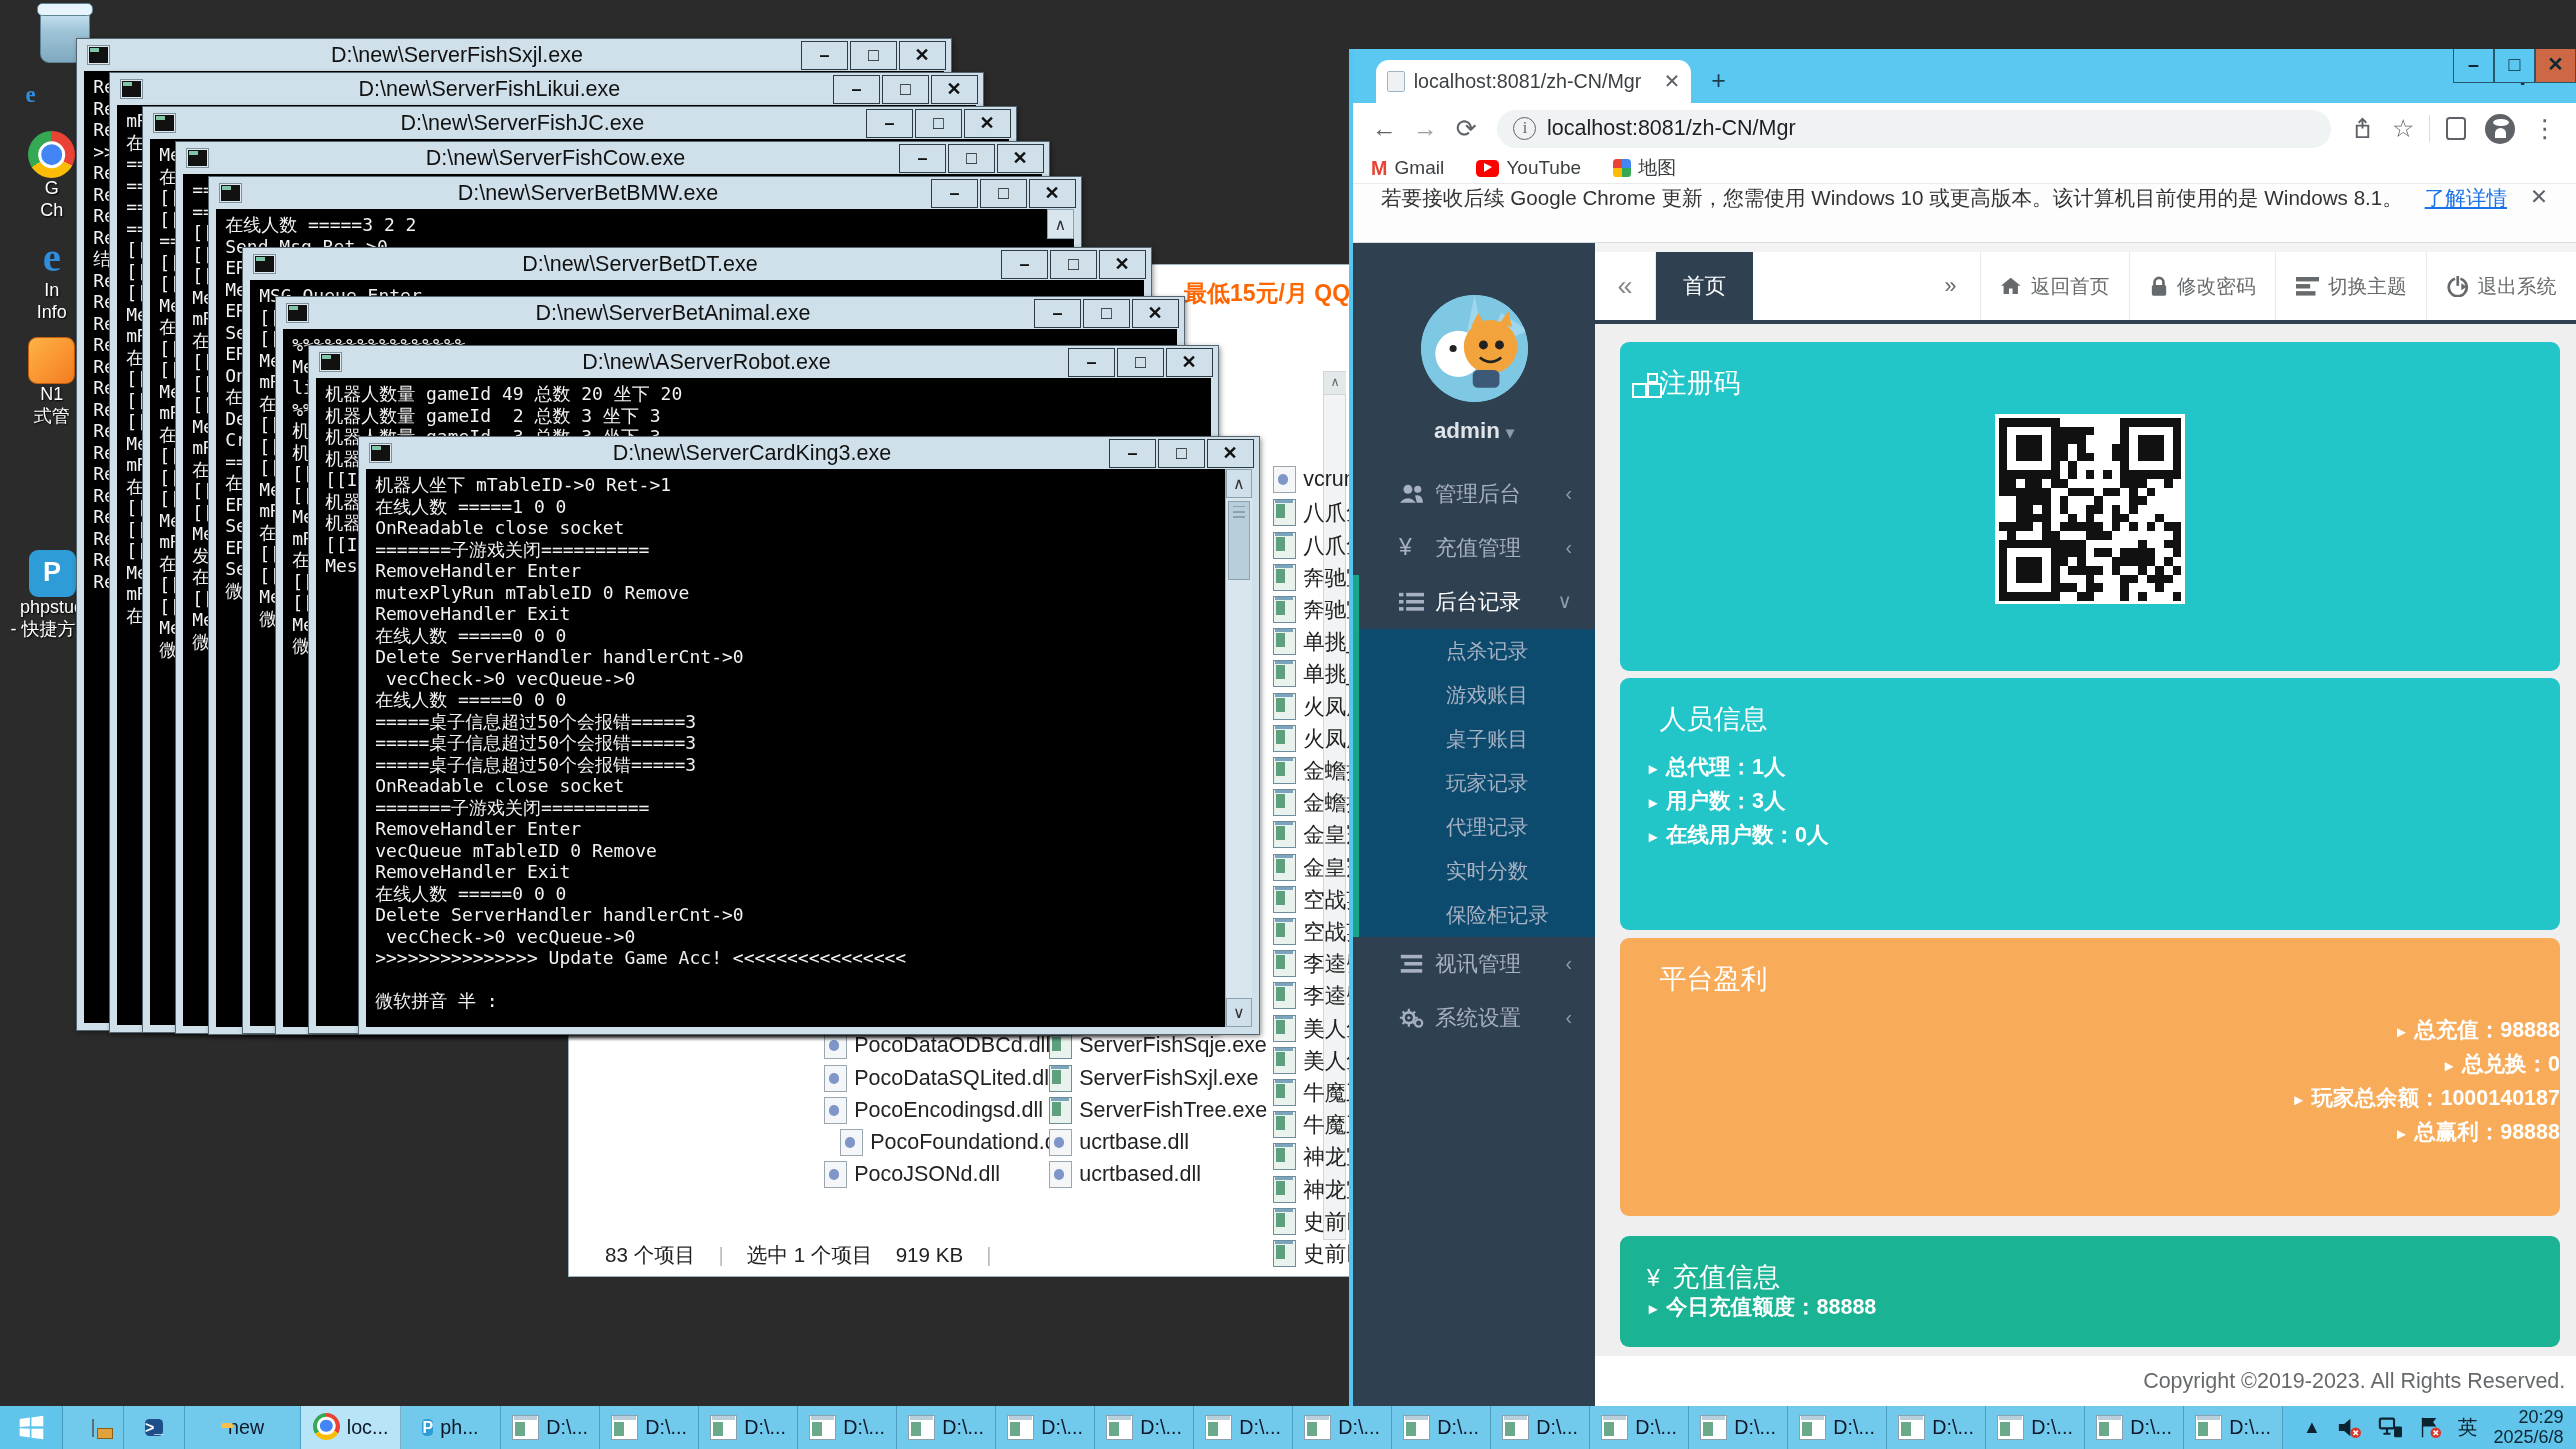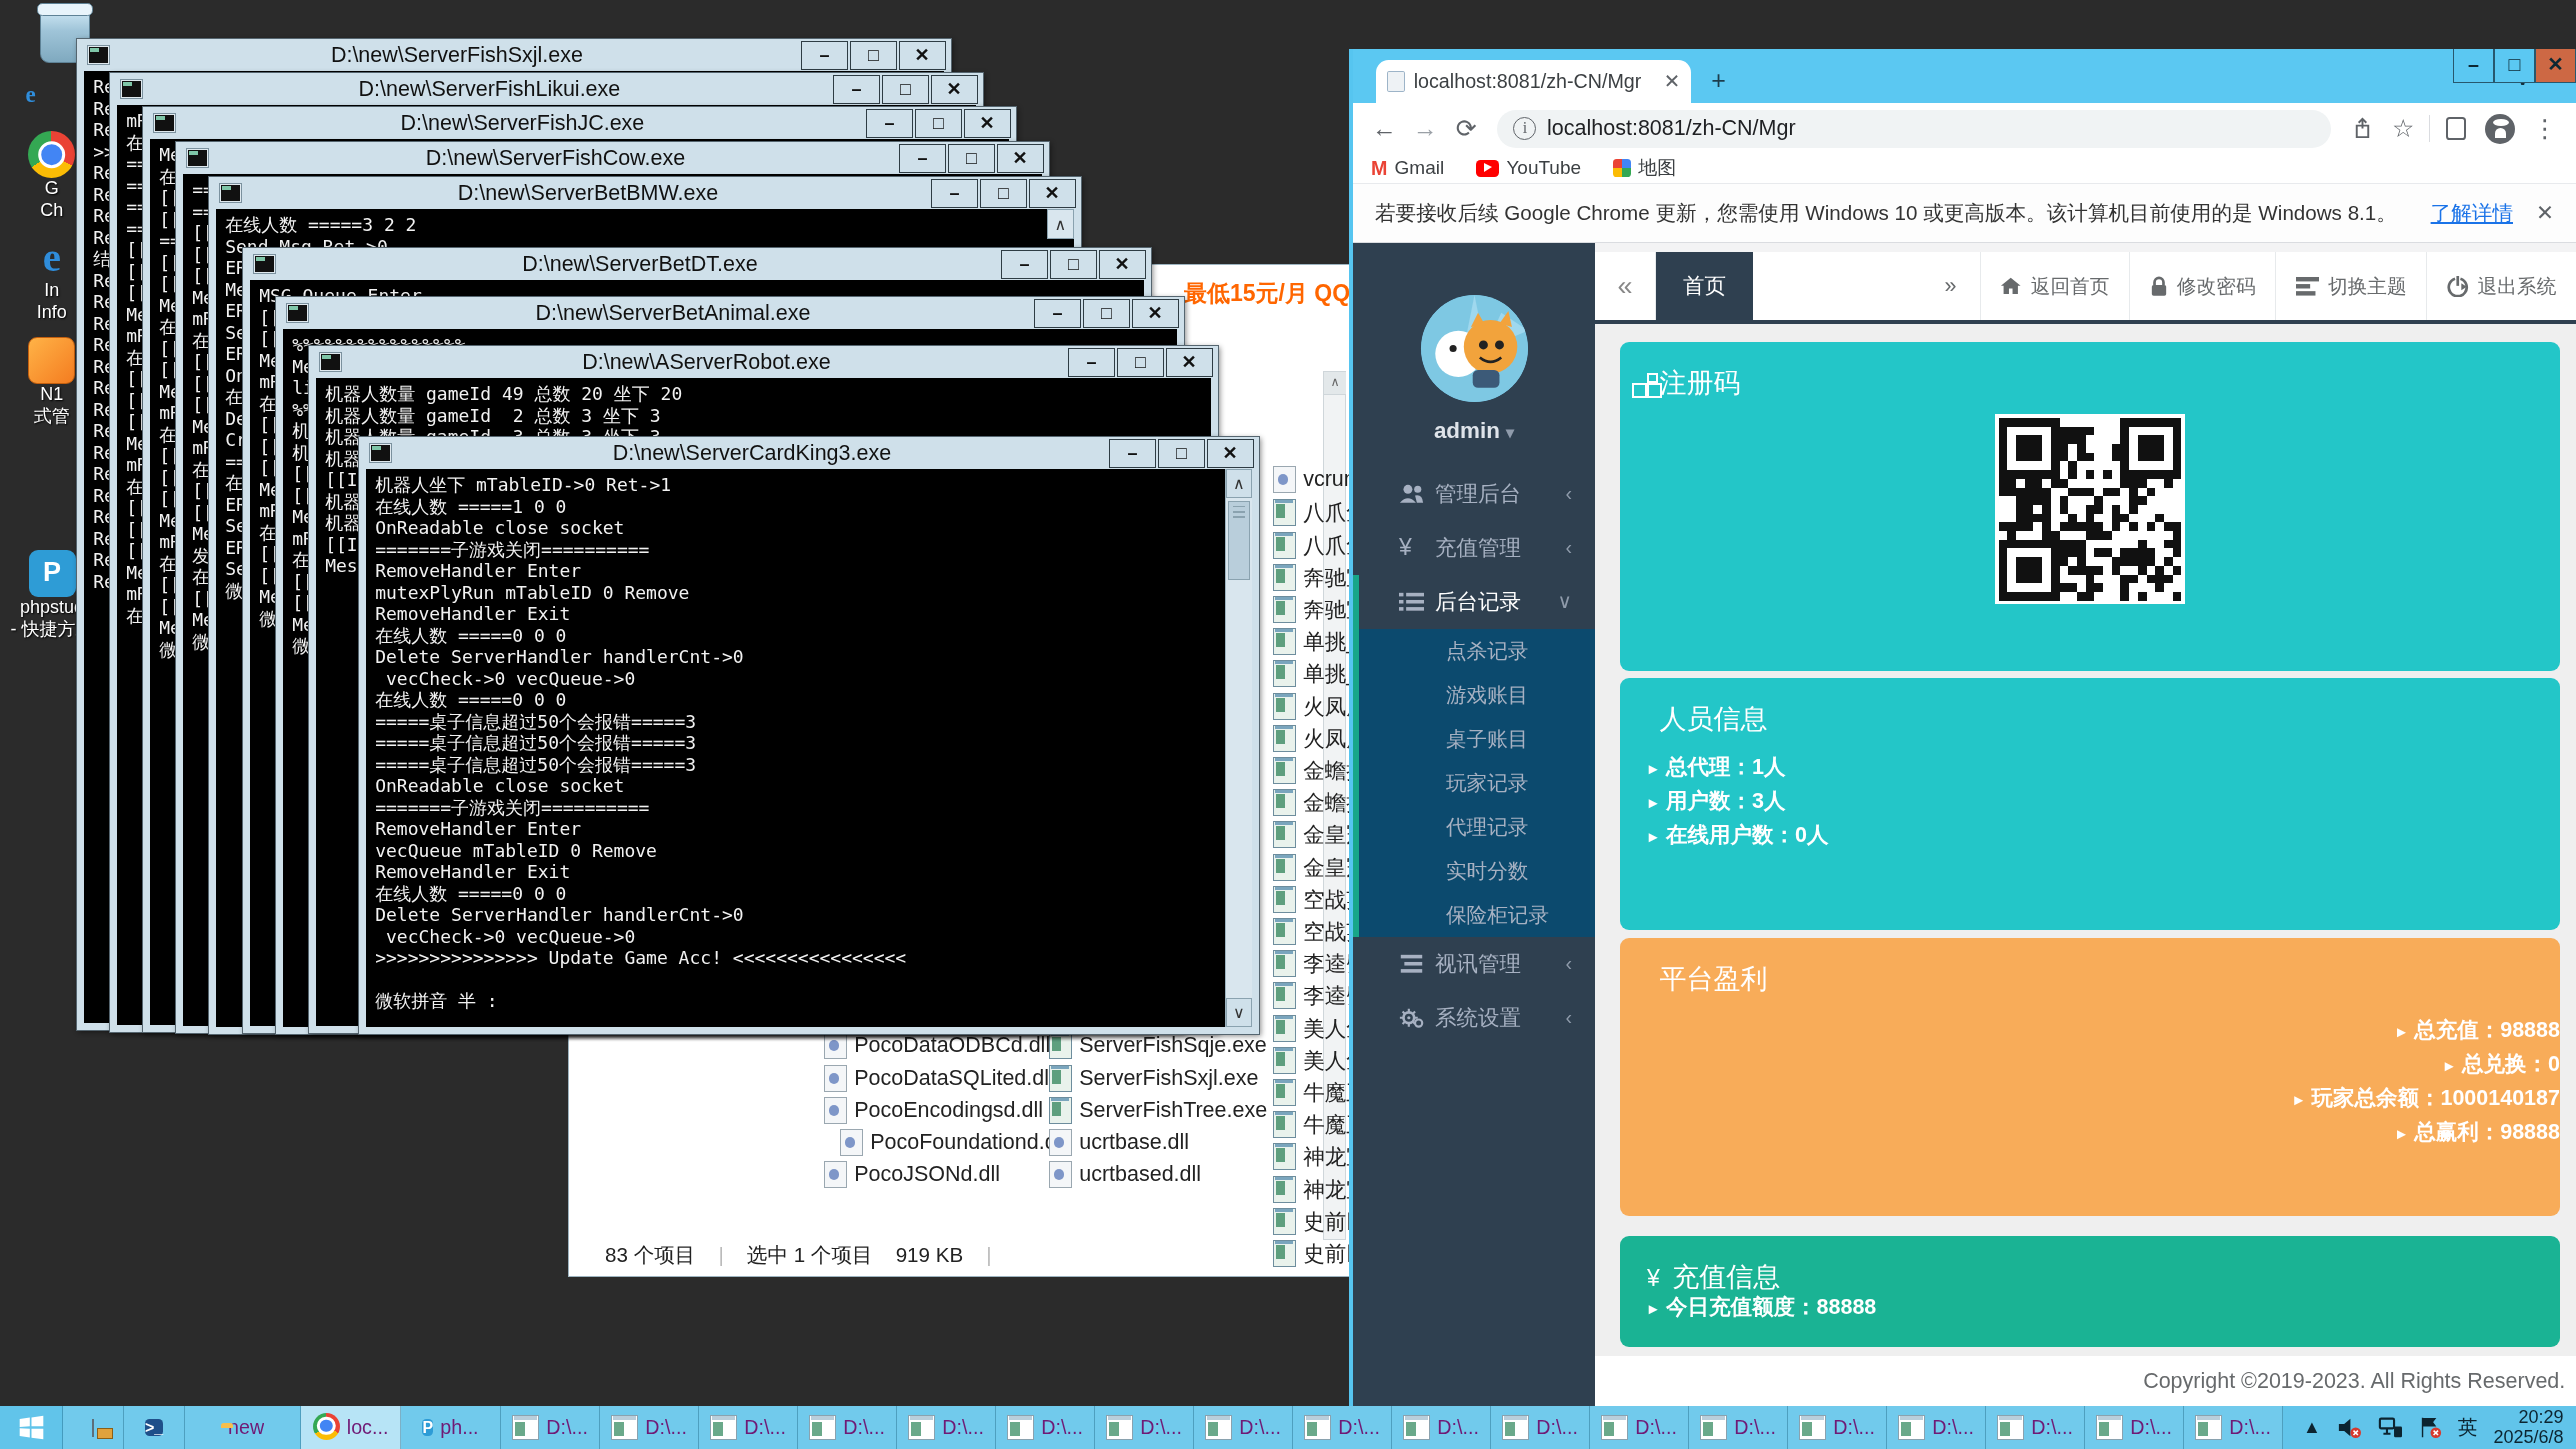--- a/index.html
+++ b/index.html
@@ -72,21 +72,21 @@
   .avatarbtn:after { content:""; position:absolute; left:7.2px; top:5.4px; width:16px; height:7.2px; border-radius:50%; background:#fff; }
   .avatarbtn:before { content:""; position:absolute; left:9.8px; top:14.3px; width:10.7px; height:10.7px; border-radius:50% 50% 0 0; background:#fff; }
 
   #bookmarks { height:29.5px; background:#fff; display:flex; align-items:center; padding-left:18px; gap:32px; border-bottom:0.9px solid #e8eaed; }
   .bm { display:flex; align-items:center; gap:7.2px; font-size:19px; color:#3c4043; }
   .gm { color:#ea4335; font-weight:bold; font-size:19.7px; }
   .yt { width:23px; height:17px; background:#ff0000; border-radius:4.5px; position:relative; }
   .yt:after { content:""; position:absolute; left:8px; top:3.6px; border-left:8px solid #fff; border-top:4.5px solid transparent; border-bottom:5.4px solid transparent; }
   .mapico { width:18px; height:18px; background:conic-gradient(#4285f4 0 25%, #34a853 25% 50%, #fbbc05 50% 75%, #ea4335 75% 100%); border-radius:3.6px; }
 
-  #infobar { height:59px; background:#fdfdfd; border-bottom:0.9px solid #dadce0; display:flex; align-items:center; padding:0 22px; }
+  #infobar { height:59px; background:#fdfdfd; border-bottom:0.9px solid #dadce0; display:flex; padding:0 28px; }
   #infobar .msg { font-size:20.6px; color:#333; }
   #infobar .lnk { margin-left:auto; font-size:20.6px; color:#1a73e8; text-decoration:underline; white-space:nowrap; }
   #infobar .x { font-size:21.5px; color:#5f6368; margin-left:23px; }
 
   #page { flex:1; display:flex; overflow:hidden; }
   #sidebar { width:242px; background:#2f4050; position:relative; flex:0 0 auto; }
   #avatar { width:107px; height:107px; border-radius:50%; margin:52px auto 0 auto; overflow:hidden; background:#79c6e8; position:relative; }
   #adminrow { text-align:center; color:#dfe4ea; font-size:22.4px; font-weight:bold; margin-top:16px; }
   #adminrow .car { font-size:16px; color:#8f9bab; }
   .mitem { height:54px; display:flex; align-items:center; color:#a7b1c2; font-size:21.5px; padding:0 23px 0 46px; }
@@ -124,21 +124,21 @@
   .qrico b { position:absolute; left:0; bottom:0; width:10.7px; height:10.7px; border:2.7px solid #fff; display:block; }
   .pieico { width:27px; height:27px; border-radius:50%; background:conic-gradient(#fff 0 70%, rgba(255,255,255,.35) 70% 100%); flex:0 0 auto; }
 
   #footer { height:50px; background:#fff; display:flex; align-items:center; justify-content:flex-end; padding-right:10.7px; font-size:21.5px; color:#676a6c; }
 
   
   #taskbar { position:absolute; left:0; right:0; bottom:0; height:43px; background:#61c4ea; display:flex; z-index:50; }
   .tk { height:43px; display:flex; align-items:center; justify-content:center; border-right:0.9px solid rgba(15,80,110,.35); flex:0 0 auto; gap:7.2px; }
   .tk.app { background:rgba(255,255,255,.10); }
   .tk.active { background:rgba(255,255,255,.55); }
-  .tk .l { font-size:19.7px; color:#701a75; white-space:nowrap; overflow:hidden; }
+  .tk .l { font-size:19.7px; color:#0f172a; white-space:nowrap; overflow:hidden; }
   .winflag { width:27px; height:27px; }
   .foldico { width:30px; height:21.5px; background:linear-gradient(#ffd97a,#f7bf4e); border-radius:2.7px; position:relative; }
   .foldico:before { content:""; position:absolute; left:0; top:-4.5px; width:12.5px; height:5.4px; background:#f7bf4e; border-radius:2.7px 2.7px 0 0; }
   .cico { width:27px; height:25px; background:#fff; border:1.8px solid #8aa2af; position:relative; }
   .cico:before { content:""; position:absolute; left:0.9px; top:0; right:0.9px; height:3.6px; background:#b9cedb; }
   .cico:after { content:""; position:absolute; left:1.8px; top:6.3px; width:9.8px; height:13.4px; background:#6aa98a; }
   .psico { width:27px; height:25px; background:#1e4f8a; border-radius:4.5px; color:#fff; font-size:16px; font-weight:bold; text-align:center; line-height:23px; }
   .smico { width:27px; height:23px; background:#c9d4da; border:1.8px solid #5c6f7a; position:relative; }
   .smico:after { content:""; position:absolute; left:3.6px; bottom:-3.6px; width:14.3px; height:9px; background:#e0a23c; border:1.8px solid #8a5f17; }
   #tray { margin-left:auto; display:flex; align-items:center; gap:16px; padding:0 12.5px; border-right:none; }

